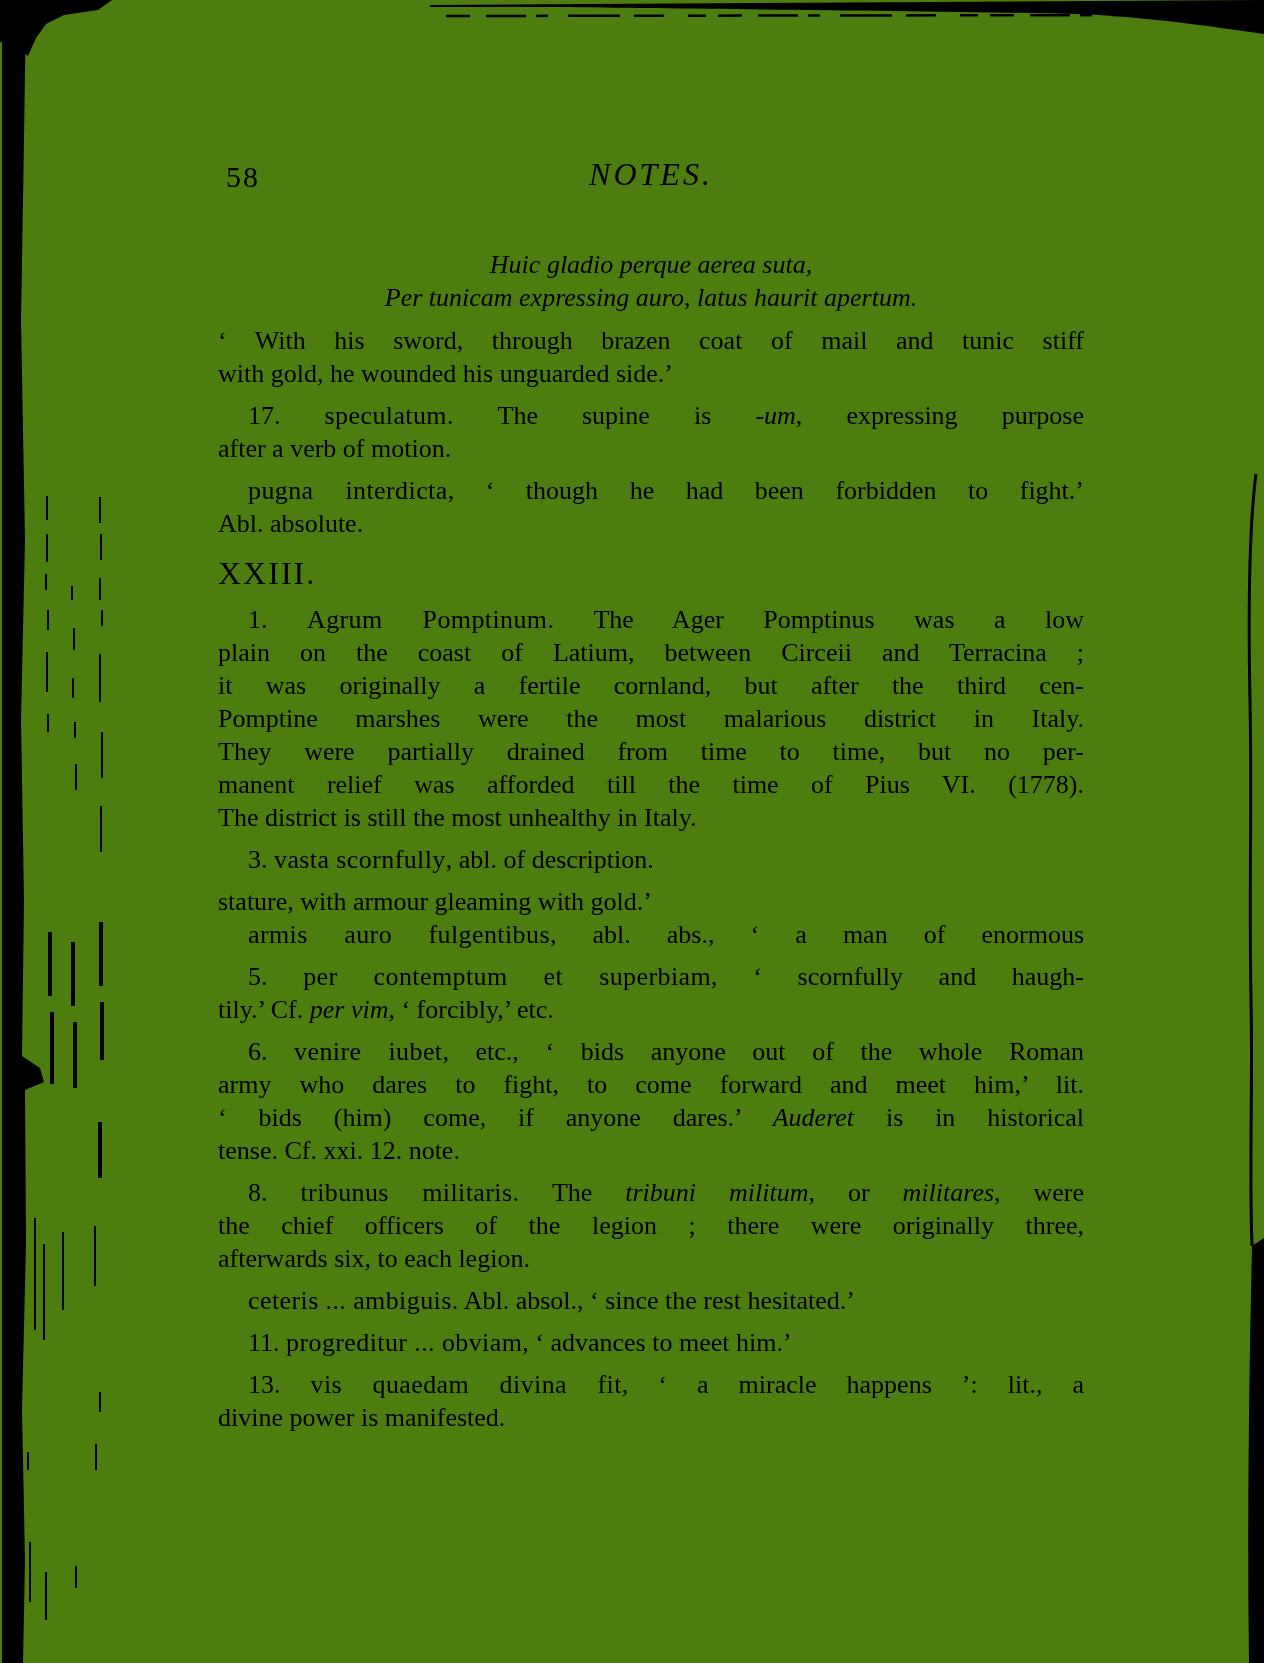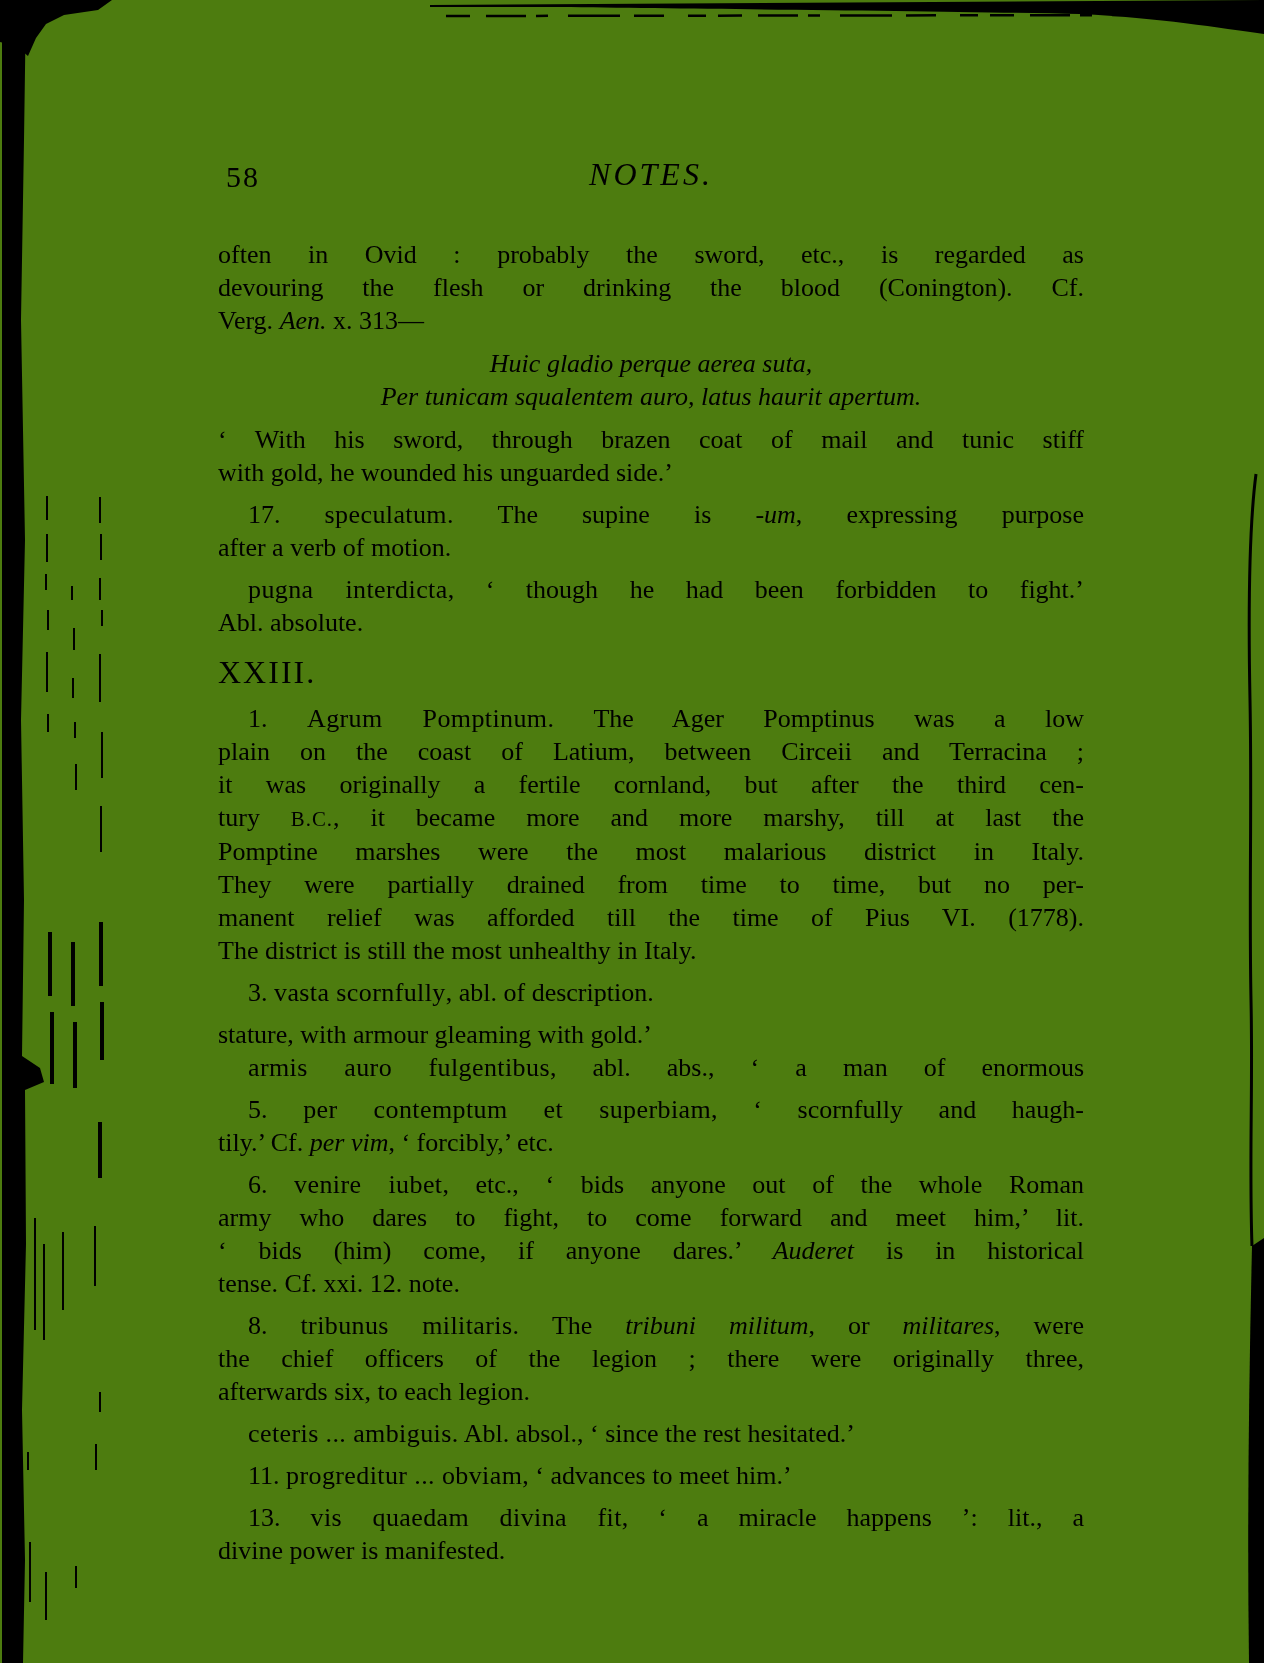--- a/index.html
+++ b/index.html
@@ -64,49 +64,43 @@
 
     <path fill="none" stroke="#000" stroke-width="4" d="M50,932 v64 M52,1012 v72 M73,942 v64 M75,1022 v66 M101,922 v64 M102,1002 v58 M100,1122 v56"></path>
   </svg>
 
   <div class="header-row">
     <div class="page-number">58</div>
     <div class="running-head">NOTES.</div>
   </div>
 
   <div class="textblock" id="textblock">
-      <div class="block para">
-        <div class="line"><span>often in Ovid :  probably the sword, etc., is regarded as</span></div>
-        <div class="line"><span>devouring the flesh or drinking the blood (Conington).  Cf.</span></div>
-        <div class="line last"><span>Verg. </span><span class="i">Aen.</span><span> x. 313—</span></div>
-      </div>
       <div class="block verse">
         <div class="line"><span>Huic gladio perque aerea suta,</span></div>
-        <div class="line last"><span>Per tunicam squalentem auro, latus haurit apertum.</span></div>
+        <div class="line last"><span>Per tunicam expressing auro, latus haurit apertum.</span></div>
       </div>
       <div class="block para">
         <div class="line"><span>‘ With his sword, through brazen coat of mail and tunic stiff</span></div>
         <div class="line last"><span>with gold, he wounded his unguarded side.’</span></div>
       </div>
       <div class="block para">
         <div class="line indent"><span>17. </span><span class="b">speculatum.</span><span>   The supine is </span><span class="i">-um</span><span>, expressing purpose</span></div>
         <div class="line last"><span>after a verb of motion.</span></div>
       </div>
       <div class="block para">
         <div class="line indent"><span class="b">pugna interdicta</span><span>, ‘ though he had been  forbidden to fight.’</span></div>
         <div class="line last"><span>Abl. absolute.</span></div>
       </div>
       <div class="block heading">
         <div class="line last"><span>XXIII.</span></div>
       </div>
       <div class="block para">
         <div class="line indent"><span>1. </span><span class="b">Agrum Pomptinum.</span><span>   The Ager Pomptinus was a low</span></div>
         <div class="line"><span>plain on the coast of Latium, between Circeii and Terracina ;</span></div>
         <div class="line"><span>it was originally a fertile cornland, but after the third cen-</span></div>
-        <div class="line"><span>tury </span><span class="sc">B.C.</span><span>, it became more and more marshy, till at last the</span></div>
         <div class="line"><span>Pomptine marshes were the most malarious district in Italy.</span></div>
         <div class="line"><span>They were partially drained from time to time, but no per-</span></div>
         <div class="line"><span>manent relief was afforded till the time of Pius VI. (1778).</span></div>
         <div class="line last"><span>The district is still the most unhealthy in Italy.</span></div>
       </div>
       <div class="block para">
         <div class="line indent last"><span>3. </span><span class="b">vasta scornfully</span><span>, abl. of description.</span></div>
       </div>
       <div class="block para">
         <div class="line last"><span>stature, with armour gleaming with gold.’</span></div>

